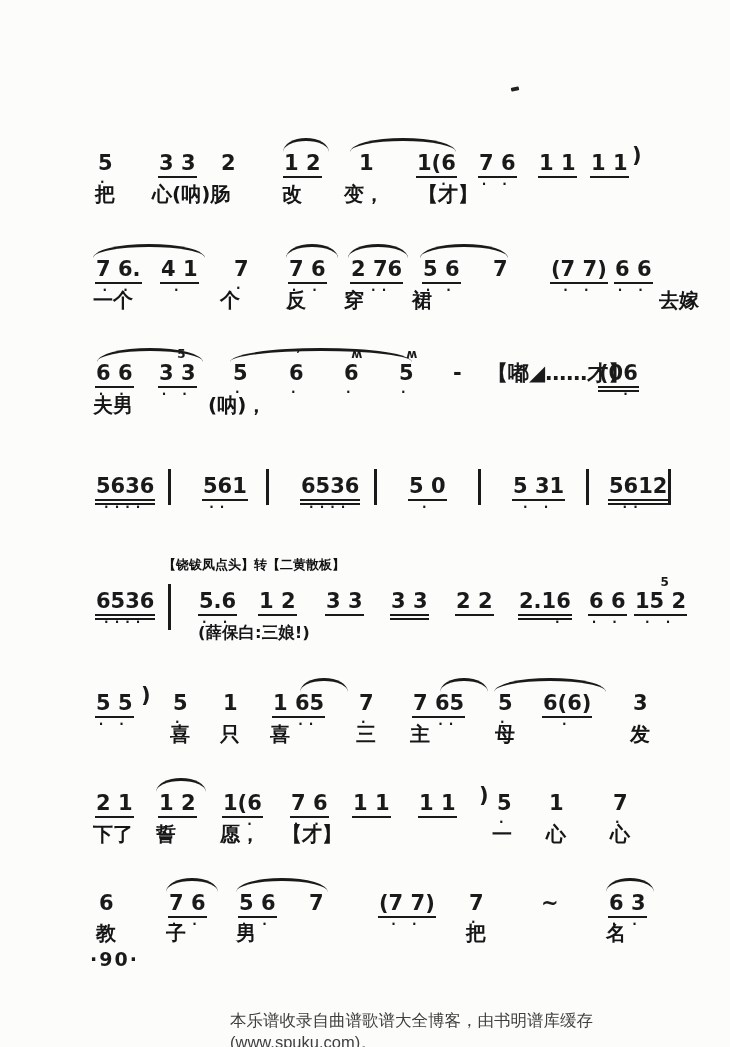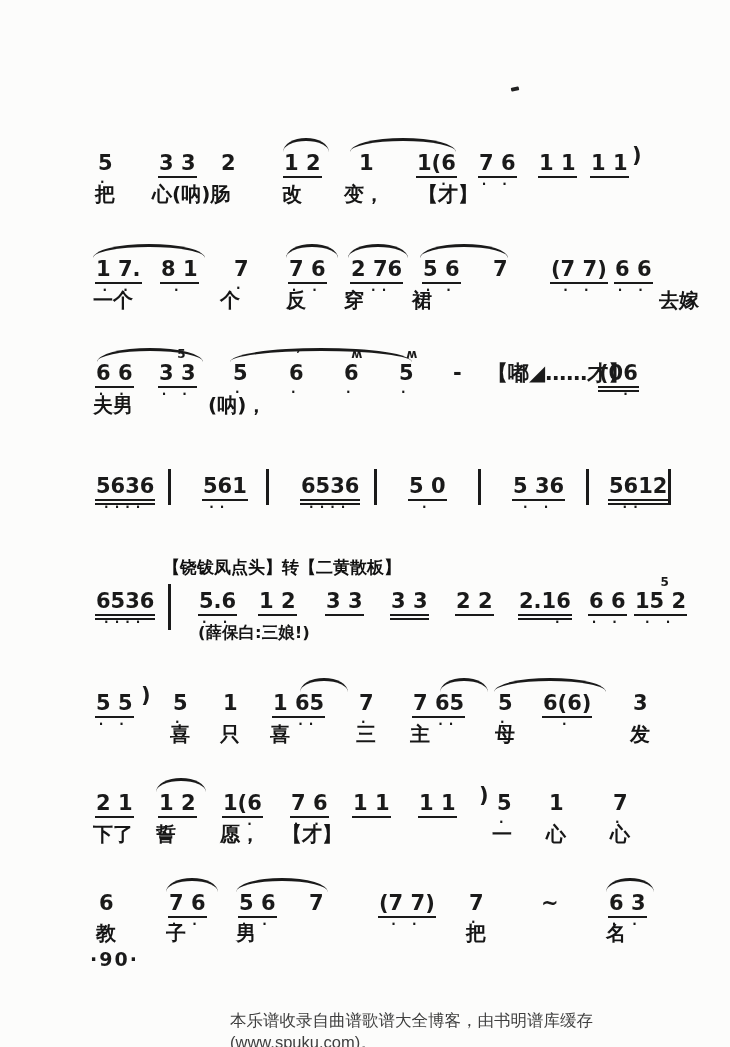--- a/index.html
+++ b/index.html
@@ -13,21 +13,21 @@
   .tok .main.u1{border-bottom:2.5px solid #1a1a1a;}
   .tok .main.u2{border-bottom:2.5px solid #1a1a1a;}
   .tok .main.u2::after{content:"";position:absolute;left:0;right:0;bottom:-6px;border-bottom:2.5px solid #1a1a1a;}
   .tok .dots{font-size:12px;line-height:7px;letter-spacing:6px;text-align:center;margin-top:3px;font-weight:700;}
   .tok .sup{position:absolute;top:-14px;left:50%;font-size:12px;line-height:12px;}
   .tok.raise{transform:translateY(-8px);}
   .bar{width:2.5px;background:#1a1a1a;}
   .arc{position:absolute;height:11px;border-top:3px solid #1a1a1a;border-radius:50% 50% 0 0/100% 100% 0 0;}
   .lyric{position:absolute;font-weight:700;font-size:20px;line-height:22px;white-space:pre;color:#161616;}
   .dialogue{position:absolute;font-weight:700;font-size:16.5px;white-space:pre;color:#161616;}
-  .section-header{position:absolute;left:163px;top:556px;font-weight:700;font-size:17px;white-space:pre;color:#111;}
+  .section-header{position:absolute;left:163px;top:556px;font-weight:700;font-size:13px;white-space:pre;color:#111;}
   .page-number{position:absolute;left:90px;top:948px;font-weight:700;font-size:19px;letter-spacing:2px;color:#1a1a1a;}
   .footer{position:absolute;left:230px;top:1010px;font-size:16.5px;color:#3f3f3f;font-family:"Liberation Sans",sans-serif;}
   .speck{position:absolute;left:511px;top:87px;width:8px;height:4px;background:#222;transform:rotate(-12deg);border-radius:1px;}
 </style>
 </head>
 <body>
 
 <div id="score">
   <div class="section-header">【铙钹凤点头】转【二黄散板】</div>
   <div class="page-number">·90·</div>
@@ -47,22 +47,22 @@
     <div class="tok raise" style="left: 631px; top: 152px;"><span class="main">)</span></div>
     <div class="lyric" style="left: 95px; top: 183px;">把</div>
     <div class="lyric" style="left: 152px; top: 183px;">心(呐)肠</div>
     <div class="lyric" style="left: 282px; top: 183px;">改</div>
     <div class="lyric" style="left: 344px; top: 183px;">变，</div>
     <div class="lyric" style="left: 418px; top: 183px;">【才】</div>
     <div class="arc" style="left: 93px; top: 244px; width: 112px;"></div>
     <div class="arc" style="left: 286px; top: 244px; width: 52px;"></div>
     <div class="arc" style="left: 348px; top: 244px; width: 60px;"></div>
     <div class="arc" style="left: 420px; top: 244px; width: 88px;"></div>
-    <div class="tok" style="left: 95px; top: 258px;"><span class="main u1">1 7.</span><div class="dots">· ·</div></div>
-    <div class="tok" style="left: 160px; top: 258px;"><span class="main u1">8 1</span><div class="dots">·</div></div>
+    <div class="tok" style="left: 95px; top: 258px;"><span class="main u1">7 6.</span><div class="dots">· ·</div></div>
+    <div class="tok" style="left: 160px; top: 258px;"><span class="main u1">4 1</span><div class="dots">·</div></div>
     <div class="tok" style="left: 233px; top: 258px;"><span class="main">7</span><div class="dots">·</div></div>
     <div class="tok" style="left: 288px; top: 258px;"><span class="main u1">7 6</span><div class="dots">· ·</div></div>
     <div class="tok" style="left: 350px; top: 258px;"><span class="main u1">2 76</span><div class="dots"> ··</div></div>
     <div class="tok" style="left: 422px; top: 258px;"><span class="main u1">5 6</span><div class="dots">· ·</div></div>
     <div class="tok" style="left: 492px; top: 258px;"><span class="main">7</span></div>
     <div class="tok" style="left: 550px; top: 258px;"><span class="main u1">(7 7)</span><div class="dots">· ·</div></div>
     <div class="tok" style="left: 614px; top: 258px;"><span class="main u1">6 6</span><div class="dots">· ·</div></div>
     <div class="lyric" style="left: 93px; top: 289px; font-family: Liberation Serif, serif;">一个</div>
     <div class="lyric" style="left: 220px; top: 289px;">个</div>
     <div class="lyric" style="left: 286px; top: 289px;">反</div>
@@ -83,21 +83,21 @@
     <div class="lyric" style="left: 93px; top: 394px;">夫男</div>
     <div class="lyric" style="left: 208px; top: 394px;">(呐)，</div>
     <div class="tok" style="left: 95px; top: 475px;"><span class="main u2">5636</span><div class="dots">····</div></div>
     <div class="tok bar" style="left: 168px; top: 469px; height: 36px;"></div>
     <div class="tok" style="left: 202px; top: 475px;"><span class="main u1">561</span><div class="dots">·· </div></div>
     <div class="tok bar" style="left: 266px; top: 469px; height: 36px;"></div>
     <div class="tok" style="left: 300px; top: 475px;"><span class="main u2">6536</span><div class="dots">····</div></div>
     <div class="tok bar" style="left: 374px; top: 469px; height: 36px;"></div>
     <div class="tok" style="left: 408px; top: 475px;"><span class="main u1">5 0</span><div class="dots">·</div></div>
     <div class="tok bar" style="left: 478px; top: 469px; height: 36px;"></div>
-    <div class="tok" style="left: 512px; top: 475px;"><span class="main u1">5 36</span><div class="dots">· ·</div></div>
+    <div class="tok" style="left: 512px; top: 475px;"><span class="main u1">5 31</span><div class="dots">· ·</div></div>
     <div class="tok bar" style="left: 586px; top: 469px; height: 36px;"></div>
     <div class="tok" style="left: 608px; top: 475px;"><span class="main u2">5612</span><div class="dots">·· </div></div>
     <div class="tok bar" style="left: 668px; top: 469px; height: 36px;"></div>
     <div class="tok" style="left: 95px; top: 590px;"><span class="main u2">6536</span><div class="dots">····</div></div>
     <div class="tok bar" style="left: 168px; top: 584px; height: 46px;"></div>
     <div class="tok" style="left: 198px; top: 590px;"><span class="main u1">5.6</span><div class="dots">· ·</div></div>
     <div class="tok" style="left: 258px; top: 590px;"><span class="main u1">1 2</span></div>
     <div class="tok" style="left: 325px; top: 590px;"><span class="main u1">3 3</span></div>
     <div class="tok" style="left: 390px; top: 590px;"><span class="main u2">3 3</span></div>
     <div class="tok" style="left: 455px; top: 590px;"><span class="main u1">2 2</span></div>

